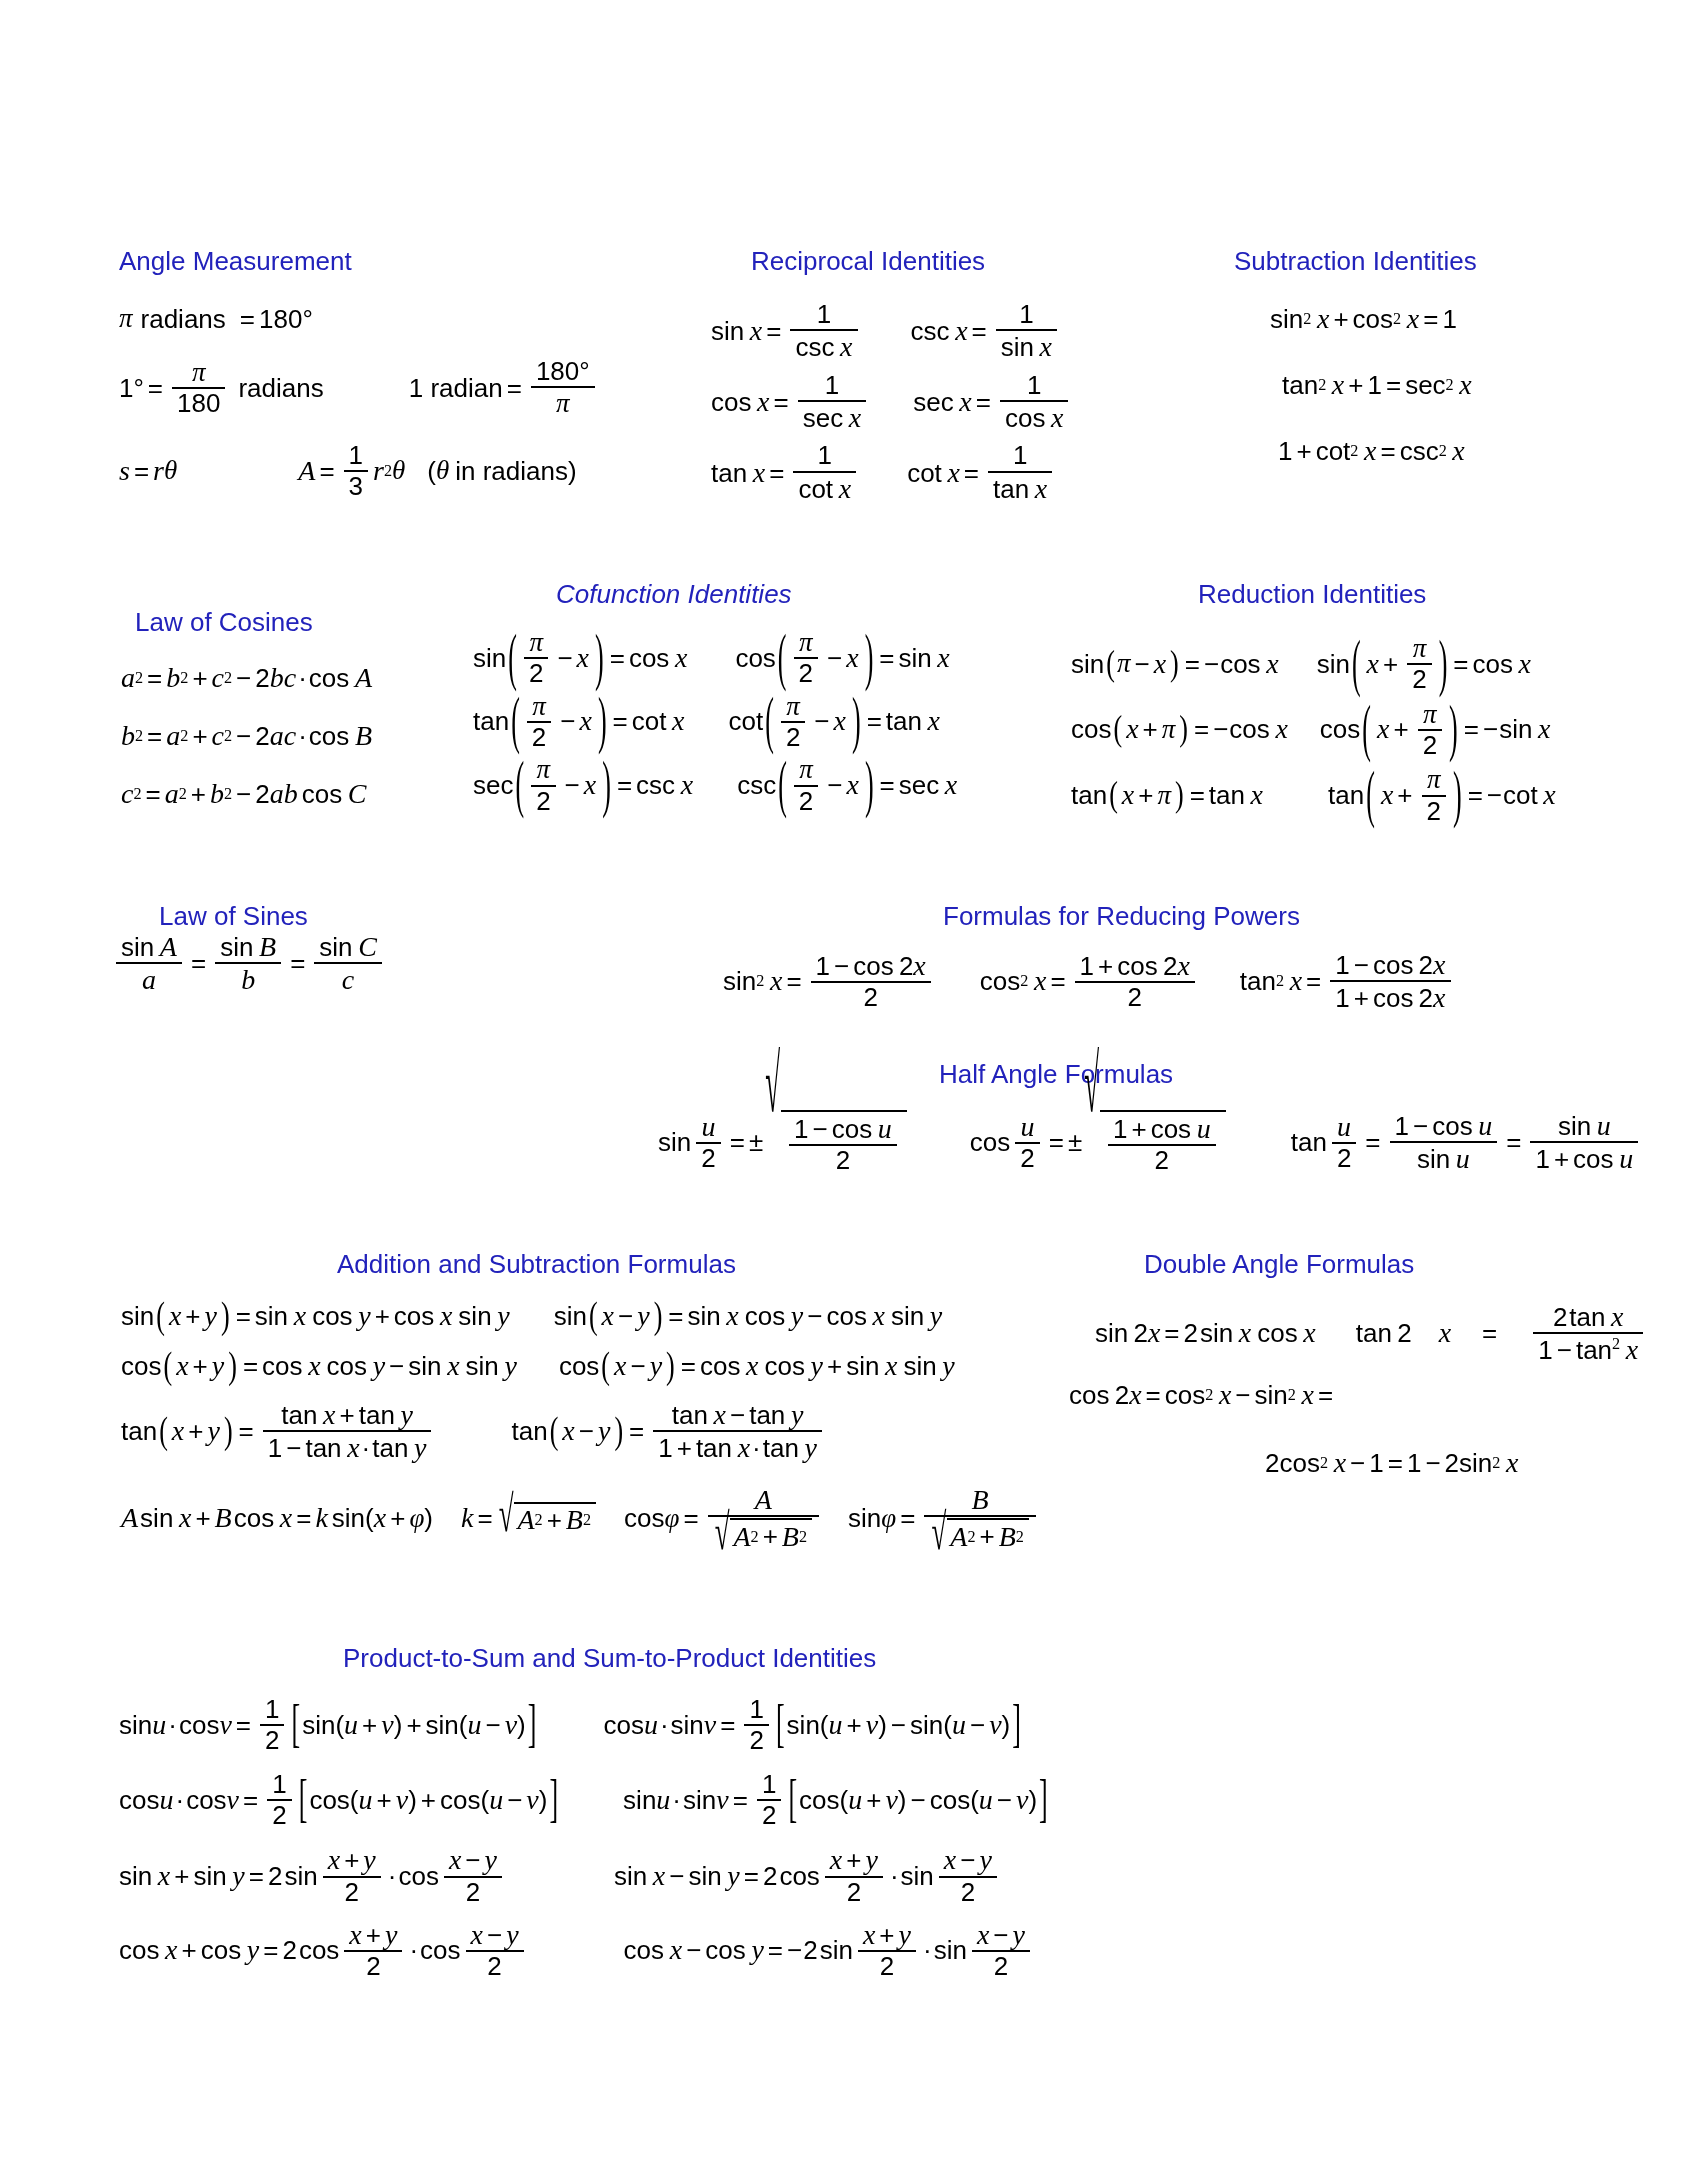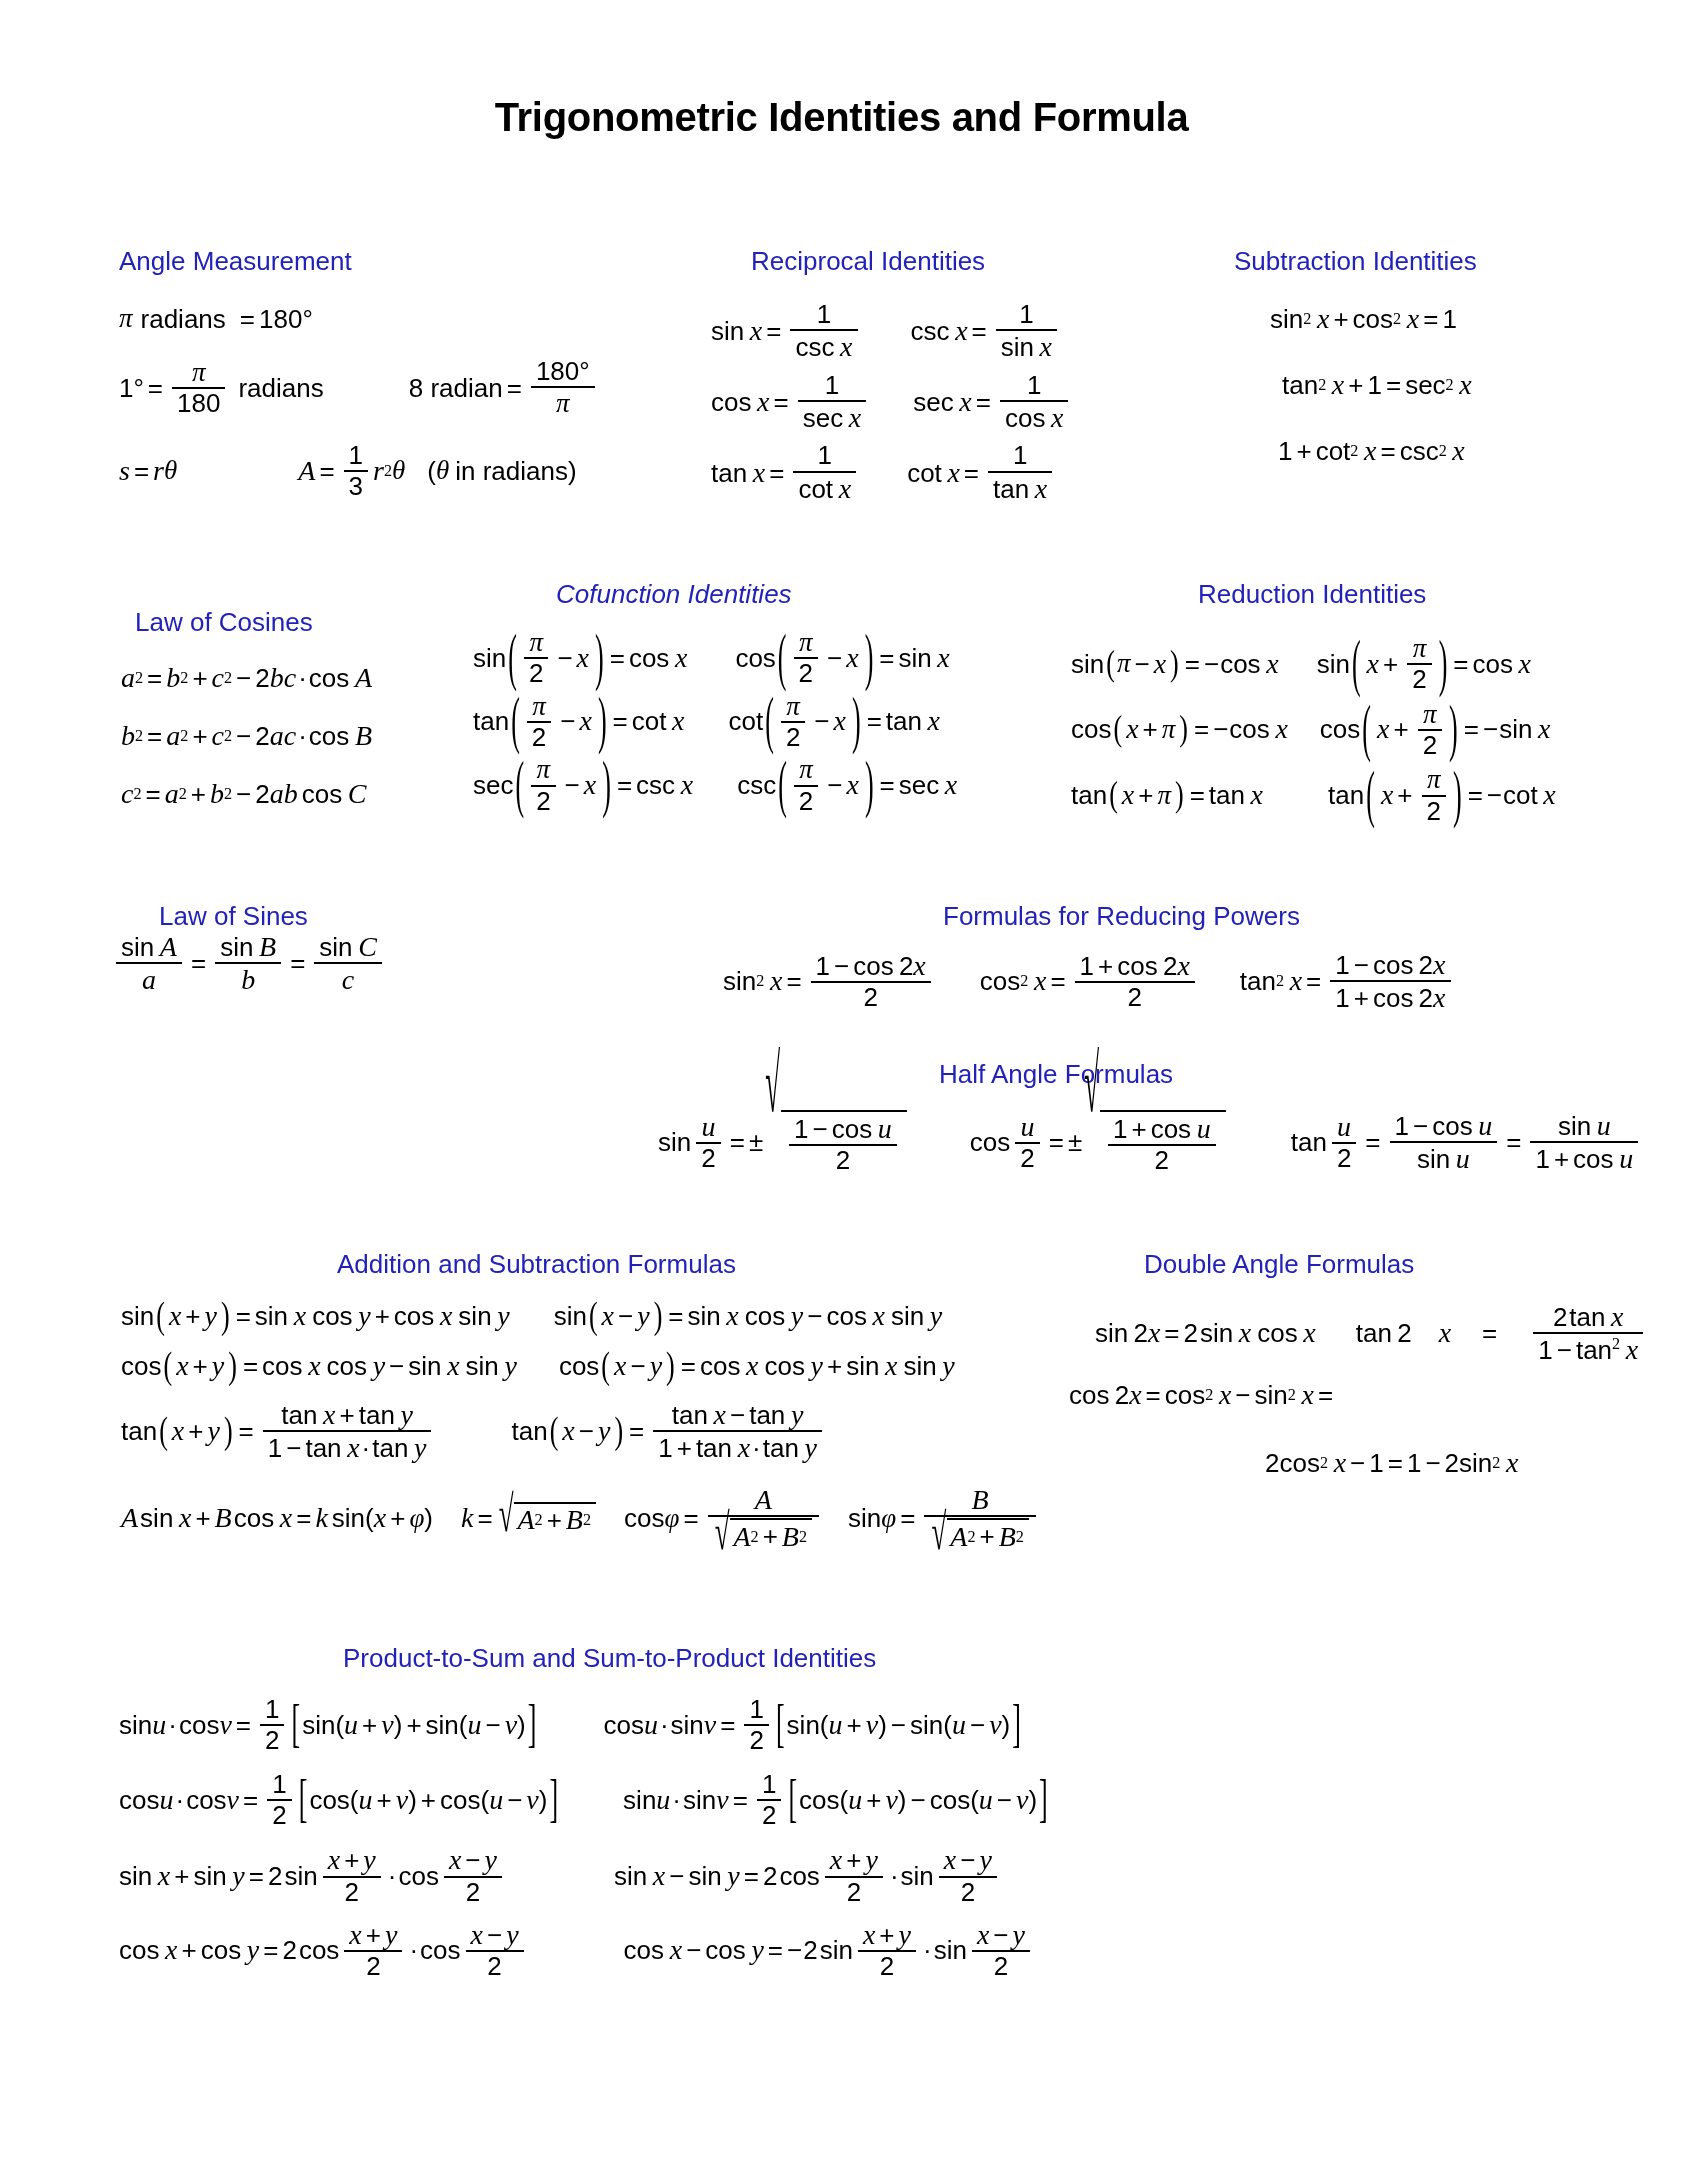--- a/index.html
+++ b/index.html
@@ -113,21 +113,20 @@
   }
   .sqrt.tall > .radical { transform: scaleY(3.0) translateY(0px); }
   .blk { position: absolute; }
   .row { display: flex; align-items: center; }
 </style>
 </head>
 <body>
 
 <div class="page">
 
-  <h1 class="doc-title">Trigonometric Identities and Formula</h1>
 
   <div class="blk" style="left:119px; top:246px;">
     <div class="section-head">Angle Measurement</div>
 
     <div class="row" style="margin-top:28px;">
       <span class="m">
           <i class="gk">π</i>
           <span class="n" style="padding-left:8px;">radians</span>
           <span class="op" style="padding-left:14px;">=</span>
           <span class="n">180°</span>
@@ -139,21 +138,21 @@
           <span class="n">1°</span>
           <span class="op">=</span>
           <span class="frac">
             <span class="num"><i class="gk">π</i></span>
             <span class="bar"></span>
             <span class="den n">180</span>
           </span>
           <span class="n" style="padding-left:8px;">radians</span>
         </span>
       <span class="m" style="padding-left:85px;">
-          <span class="n">8 radian</span>
+          <span class="n">1 radian</span>
           <span class="op">=</span>
           <span class="frac">
             <span class="num n">180°</span>
             <span class="bar"></span>
             <span class="den"><i class="gk">π</i></span>
           </span>
         </span>
     </div>
 
     <div class="row" style="margin-top:24px;">

